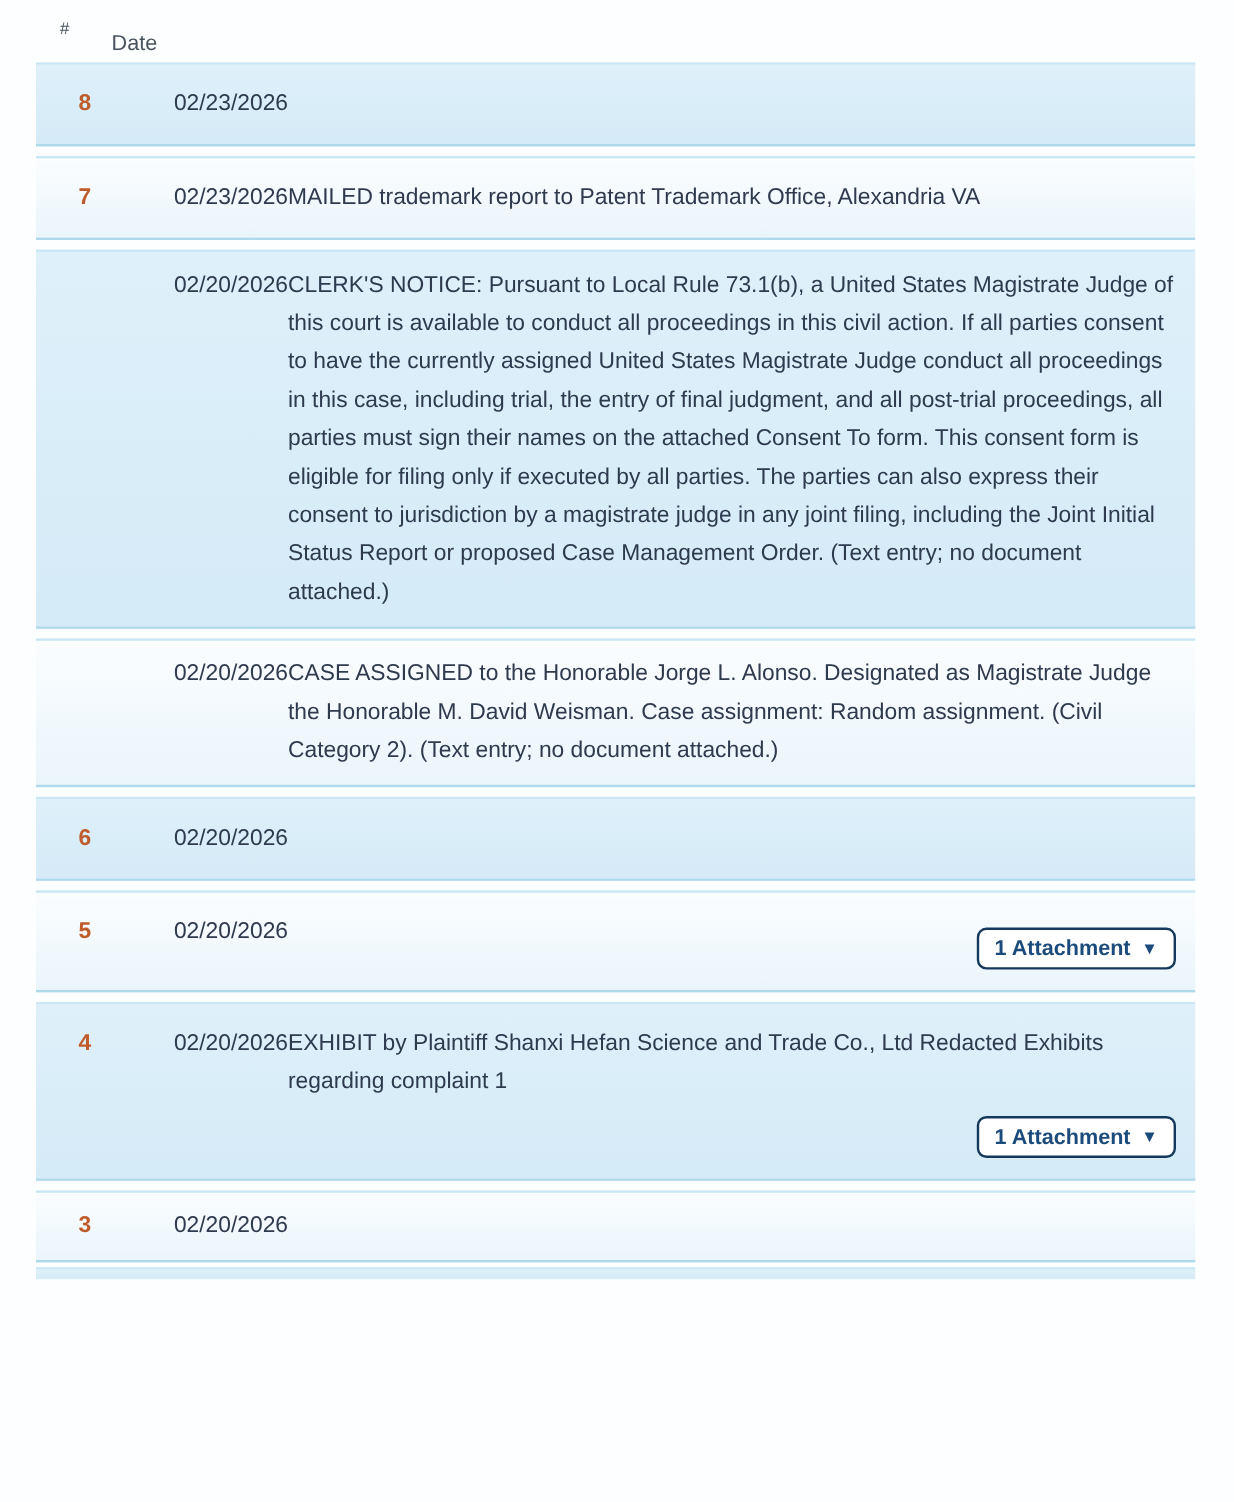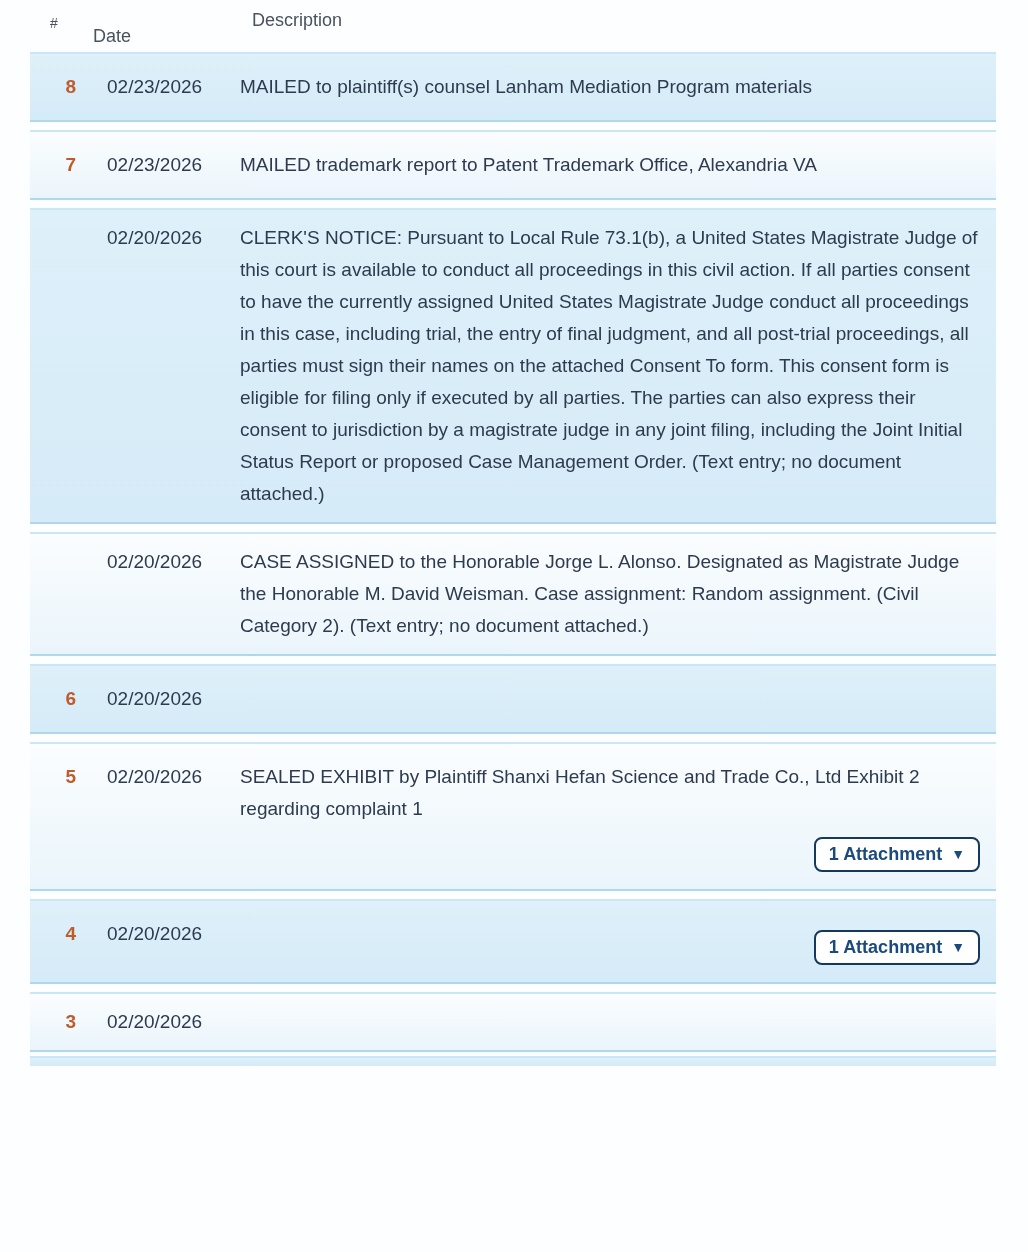--- a/index.html
+++ b/index.html
@@ -21,21 +21,21 @@
   .row { display:grid; grid-template-columns:48px 162px 1fr;
     border-top:2px solid #c9e7f4; border-bottom:2px solid #aed8ec;
     margin-bottom:8px; padding:17px 0;
     font-size:19px; line-height:32px; }
   .row.blue { background:linear-gradient(180deg,#def0fa 0%,#d5ebf7 100%); }
   .row.pale { background:linear-gradient(180deg,#fbfdff 0%,#eaf5fb 100%); }
   .row.tall  { padding:12px 0; }
   .row.short { padding:12px 0; }
   .c-num { text-align:right; padding-right:2px;
     color:#c05b2b; font-weight:bold; cursor:pointer; }
-  .c-date { padding-left:29px; white-space:nowrap; }
+  .c-date { padding-left:29px; white-space:nowrap;text-align:right; }
   .c-desc { padding-right:16px; }
 
   
   .att-wrap { text-align:right; margin-top:12px; }
   .att-btn { display:inline-flex; gap:9px;
     background:#ffffff; border:2px solid #15395c; border-radius:8px;
     padding:2px 13px 3px; cursor:pointer;
     font-family:inherit; font-size:18px; font-weight:bold; color:#1b4b7c;
     line-height:26px; }
   .att-btn .caret { font-size:14px; line-height:26px; }
@@ -44,27 +44,25 @@
   .row.partial { height:10px; padding:0; margin-bottom:0; border-bottom:none; }
 </style>
 </head>
 <body>
 
 <div class="docket">
 
   <div class="hrow">
     <div class="h-num">#</div>
     <div class="h-date">Date</div>
-    <div class="h-desc">Description</div>
   </div>
 
   <div class="row blue">
     <div class="c-num">8</div>
     <div class="c-date">02/23/2026</div>
-    <div class="c-desc">MAILED to plaintiff(s) counsel Lanham Mediation Program materials</div>
   </div>
 
   <div class="row pale">
     <div class="c-num">7</div>
     <div class="c-date">02/23/2026</div>
     <div class="c-desc">MAILED trademark report to Patent Trademark Office, Alexandria VA</div>
   </div>
 
   <div class="row blue tall">
     <div class="c-num"></div>
@@ -80,34 +78,34 @@
 
   <div class="row blue">
     <div class="c-num">6</div>
     <div class="c-date">02/20/2026</div>
   </div>
 
   <div class="row pale">
     <div class="c-num">5</div>
     <div class="c-date">02/20/2026</div>
     <div class="c-desc">
-      <div>SEALED EXHIBIT by Plaintiff Shanxi Hefan Science and Trade Co., Ltd Exhibit 2 regarding complaint 1</div>
       <div class="att-wrap">
         <button class="att-btn">
           <span>1 Attachment</span>
           <span class="caret">▼</span>
         </button>
       </div>
     </div>
   </div>
 
   <div class="row blue">
     <div class="c-num">4</div>
     <div class="c-date">02/20/2026</div>
     <div class="c-desc">
+      <div>EXHIBIT by Plaintiff Shanxi Hefan Science and Trade Co., Ltd Redacted Exhibits regarding complaint 1</div>
       <div class="att-wrap">
         <button class="att-btn">
           <span>1 Attachment</span>
           <span class="caret">▼</span>
         </button>
       </div>
     </div>
   </div>
 
   <div class="row pale short" style="margin-bottom:4px;">

